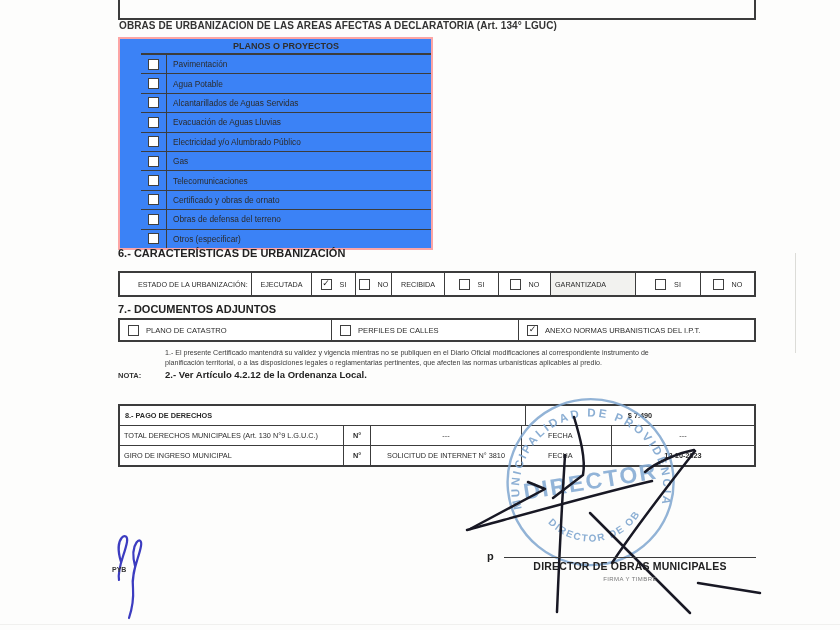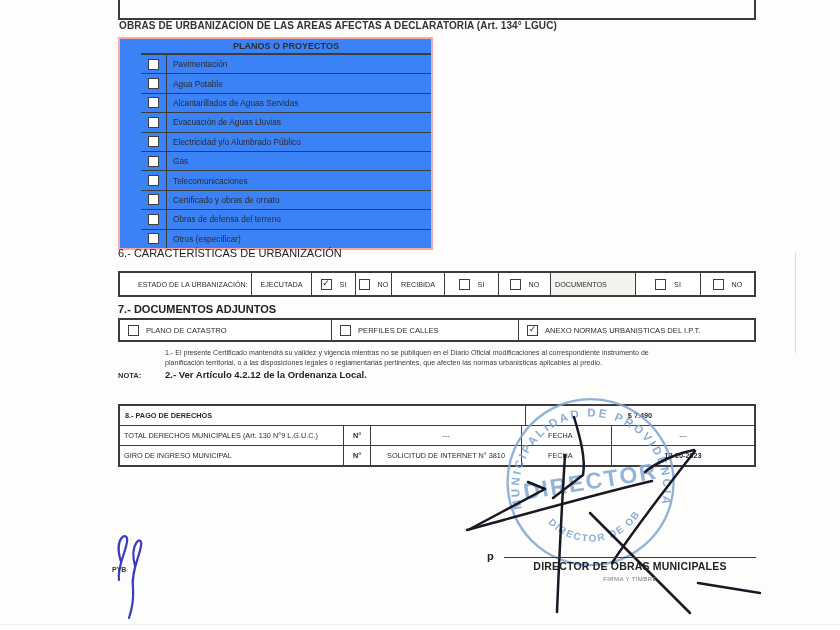--- a/index.html
+++ b/index.html
@@ -17,21 +17,21 @@
   .planos{left:118px;top:37px;width:290px;border:2px solid #fca5a5;background:#3b82f6;padding-left:21px;}
   .planos .thead{height:14px;border-bottom:2px solid #3c3c3c;display:flex;align-items:center;justify-content:center;font-size:9px;font-weight:700;}
   .prow{display:flex;height:18.4px;border-bottom:1.5px solid #3c3c3c;}
   .prow:last-child{border-bottom:none;}
   .pbox-cell{width:25px;border-right:1.5px solid #3c3c3c;display:flex;align-items:center;justify-content:center;}
   .plabel{flex:1;display:flex;align-items:center;padding-left:6px;font-size:8.3px;color:#2b2b2b;}
   
   .cbx{display:inline-flex;width:9px;height:9px;border:1.5px solid #3f3f3f;background:#fff;align-items:center;justify-content:center;flex:0 0 auto;}
   .cbx i{font-style:normal;font-size:9px;line-height:1;color:#1e1e1e;position:relative;top:-1px;}
   
-  .h6{left:118px;top:247px;font-size:11px;font-weight:400;color:#222;}
+  .h6{left:118px;top:247px;font-size:11px;font-weight:700;color:#222;}
   .h7{left:118px;top:303px;font-size:11px;font-weight:700;color:#222;}
   
   .estado{left:118px;top:271px;width:634px;height:22px;border:2px solid #3c3c3c;display:flex;background:#fff;}
   .estado .cell{border-right:1.5px solid #3c3c3c;display:flex;align-items:center;font-size:7.2px;color:#2b2b2b;}
   .estado .cell:last-child{border-right:none;}
   .estado .nm{justify-content:center;text-align:center;}
   .estado .ck{justify-content:center;gap:8px;}
   .w116{flex:0 0 113px;padding-left:18px;}
   .w62{flex:0 0 59px;}
   .w45{flex:0 0 43px;}
@@ -197,21 +197,21 @@
           <i></i>
         </span>
       <span>SI</span>
     </div>
     <div class="cell ck w53">
       <span class="cbx">
           <i></i>
         </span>
       <span>NO</span>
     </div>
-    <div class="cell w82" style="padding-left:4px;">DOCUMENTOS</div>
+    <div class="cell w82" style="padding-left:4px;">GARANTIZADA</div>
     <div class="cell ck w66">
       <span class="cbx">
           <i></i>
         </span>
       <span>SI</span>
     </div>
     <div class="cell ck wfill">
       <span class="cbx">
           <i></i>
         </span>

